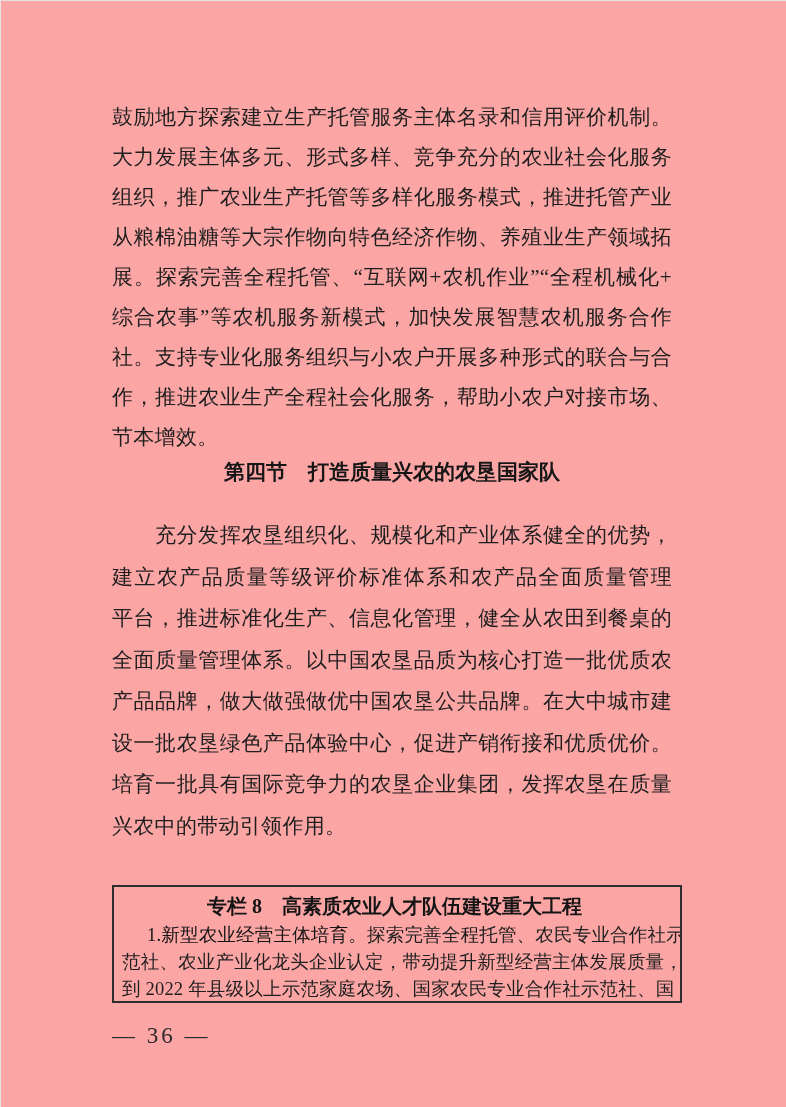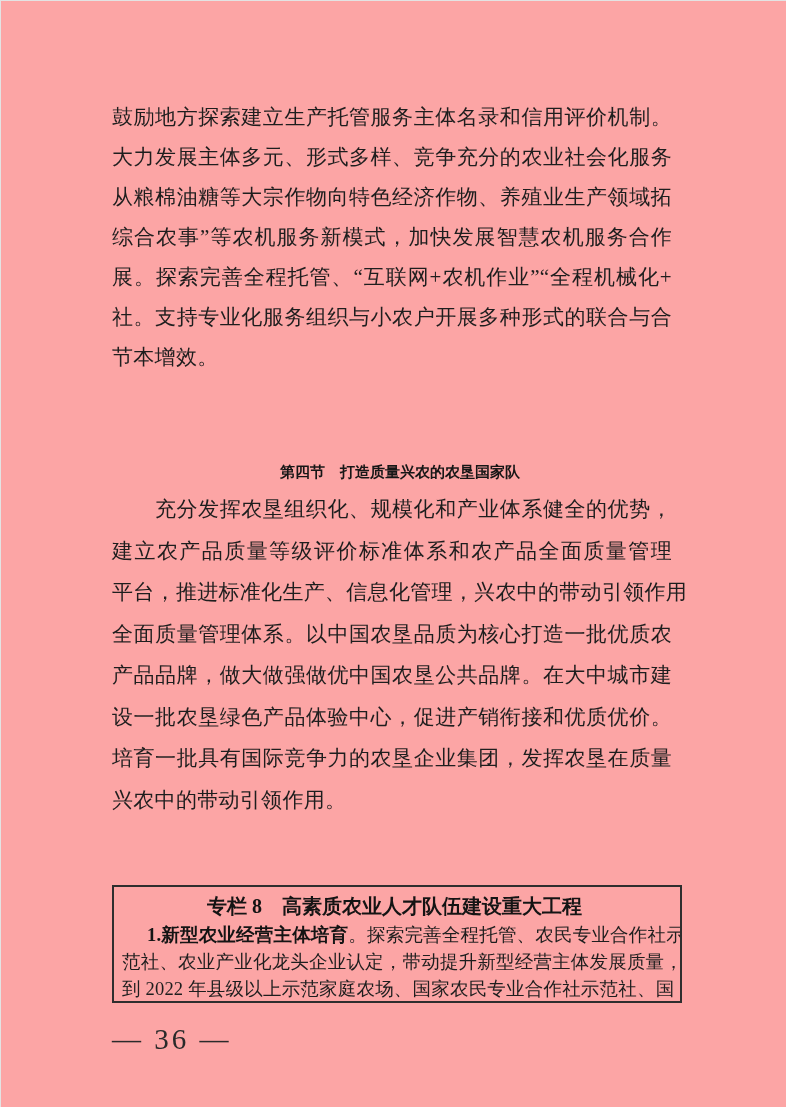--- a/index.html
+++ b/index.html
@@ -38,28 +38,28 @@
   }
   #para2 .tline { height: 41.5px; line-height: 41.5px; text-align: center; }
   .para .tline.short {
     text-align: left;
     text-align-last: left;
   }
   .para .tline.indent2 { text-indent: 43px; }
   
   .section-heading {
     position: absolute;
-    left: 120px;
+    left: 112px;
     width: 560px;
     top: 452px;
     height: 40px;
     line-height: 40px;
     text-align: center;
     font-weight: 700;
-    font-size: 15px;
+    font-size: 21px;
     color: #161616;
   }
   
   .callout {
     position: absolute;
     left: 112px;
     top: 885px;
     width: 570px;
     height: 118px;
     border: 2px solid #2e2e2e;
@@ -80,52 +80,54 @@
     font-size: 18.5px;
     line-height: 27px;
     height: 27px;
     text-align: justify;
     text-align-last: justify;
     text-justify: inter-character;
     white-space: nowrap;
     letter-spacing: 0.2px;
   }
   .callout .bline.indent1 { text-indent: 25px; }
-  .callout .bline b { font-weight: 700; color: #141414; }
+  .callout .bline b { font-weight: 400; color: #141414; }
   
   .page-footer {
     position: absolute;
     left: 112px;
     top: 1023px;
-    font-size: 29px;
+    font-size: 23px;
     letter-spacing: 3px;
     color: #2a2a2a;
   }
 </style>
 </head>
 <body>
 
 <div class="page">
 
   <div class="col para" id="para1" style="top:97px;">
     <div class="tline">鼓励地方探索建立生产托管服务主体名录和信用评价机制。</div>
     <div class="tline">大力发展主体多元、形式多样、竞争充分的农业社会化服务</div>
+    <div class="tline">组织，推广农业生产托管等多样化服务模式，推进托管产业</div>
     <div class="tline">从粮棉油糖等大宗作物向特色经济作物、养殖业生产领域拓</div>
+    <div class="tline">展。探索完善全程托管、“互联网+农机作业”“全程机械化+</div>
     <div class="tline">综合农事”等农机服务新模式，加快发展智慧农机服务合作</div>
-    <div class="tline">展。探索完善全程托管、“互联网+农机作业”“全程机械化+</div>
     <div class="tline">社。支持专业化服务组织与小农户开展多种形式的联合与合</div>
+    <div class="tline">作，推进农业生产全程社会化服务，帮助小农户对接市场、</div>
     <div class="tline short">节本增效。</div>
   </div>
 
   <div class="section-heading">第四节　打造质量兴农的农垦国家队</div>
 
-  <div class="col para" id="para2" style="top:489px;">
+  <div class="col para" id="para2" style="top:515px;">
     <div class="tline indent2">充分发挥农垦组织化、规模化和产业体系健全的优势，</div>
     <div class="tline">建立农产品质量等级评价标准体系和农产品全面质量管理</div>
-    <div class="tline">平台，推进标准化生产、信息化管理，兴农中的带动引领作用</div>
+    <div class="tline">平台，推进标准化生产、信息化管理，健全从农田到餐桌的</div>
     <div class="tline">全面质量管理体系。以中国农垦品质为核心打造一批优质农</div>
     <div class="tline">产品品牌，做大做强做优中国农垦公共品牌。在大中城市建</div>
     <div class="tline">设一批农垦绿色产品体验中心，促进产销衔接和优质优价。</div>
     <div class="tline">培育一批具有国际竞争力的农垦企业集团，发挥农垦在质量</div>
     <div class="tline short">兴农中的带动引领作用。</div>
   </div>
 
   <div class="callout">
     <div class="box-title">专栏 8　高素质农业人才队伍建设重大工程</div>
     <div class="bline indent1"><b>1.新型农业经营主体培育</b><span>。探索完善全程托管、农民专业合作社示</span></div>

